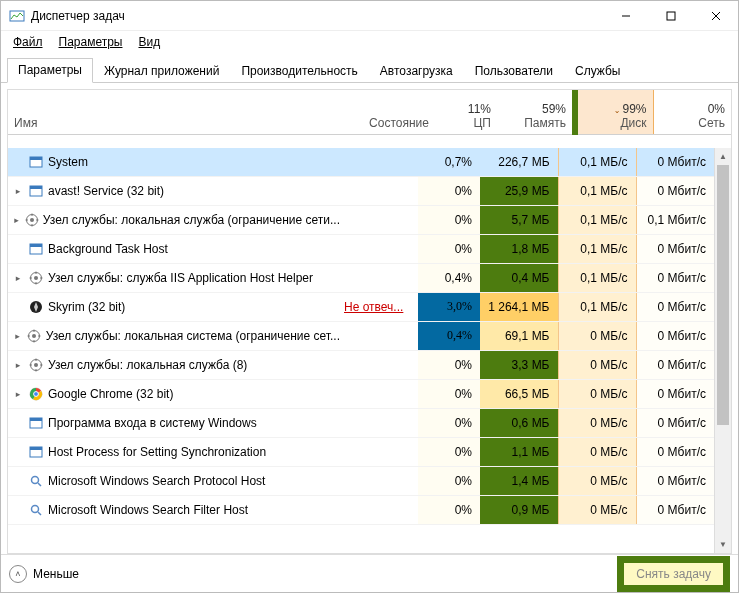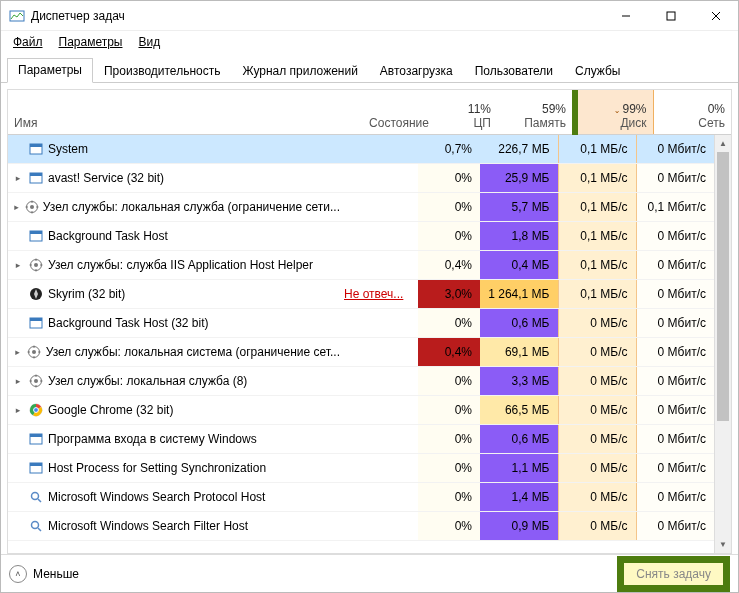--- a/index.html
+++ b/index.html
@@ -140,45 +140,45 @@
   }
   .rowicon {
     width: 16px; height:16px;
     display:inline-flex; align-items:center; justify-content:center;
     font-size: 12px;
   }
   tbody td.state { color: #c00; text-align:left; padding-left:4px; padding-right:6px;text-decoration:underline; }
   tbody td.num { text-align: right; padding-right: 8px; }
   
   td.cpu  { background: #fffdf2; }
-  td.mem  { background: #8b5cf6; }
+  td.mem  { background: #4d7c0f; }
   td.disk { background: #fff0d0; border-left:1px solid #f4c58a; border-right:1px solid #f4c58a; }
   td.net  { background: #fffef8; }
   td.mem.hot1 { background: #ffe9a8; }
   td.mem.hot2 { background: #ffcf66; }
-  td.cpu.warm { background: #b91c1c; }
+  td.cpu.warm { background: #0369a1; font-family: Liberation Serif, serif; }
 
   
   .scroll {
     width: 17px;
     background: #f0f0f0;
     border-left: 1px solid #ddd;
     display: flex; flex-direction: column;
   }
   .scroll .arrow {
     height: 17px;
     display:flex; align-items:center; justify-content:center;
     font-size: 8px; color:#666;
   }
   .scroll .track { flex:1; position:relative; }
   .scroll .thumb {
     position:absolute; left:2px; right:2px; top:0; height: 70%;
     background:#c2c2c2; border-radius:0;
   }
-  .tablebody { flex:1; display:flex; overflow:hidden; }
+  .tablebody { flex:1; display:flex; overflow:hidden;margin-top:13px; }
   .tablebody .tcol { flex:1; overflow:hidden; }
 
   
   .footer {
     border-top: 1px solid #ddd;
     height: 38px;
     display: flex;
     align-items: center;
     padding: 0 8px;
     gap: 6px;
@@ -235,22 +235,22 @@
 </div>
 
 <div class="menubar">
   <span class="menuitem"><span class="ul">Файл</span></span>
   <span class="menuitem"><span class="ul">Параметры</span></span>
   <span class="menuitem"><span class="ul">Вид</span></span>
 </div>
 
 <div class="tabs" id="tabstrip">
     <span class="tab active">Параметры</span>
+    <span class="tab">Журнал приложений</span>
     <span class="tab">Производительность</span>
-    <span class="tab">Журнал приложений</span>
     <span class="tab">Автозагрузка</span>
     <span class="tab">Пользователи</span>
     <span class="tab">Службы</span>
   </div>
 
 <div class="tablewrap">
   <table>
     <colgroup>
       <col style="width:auto">
       <col style="width:78px">
@@ -416,39 +416,20 @@
               </td>
               <td class="state">Не отвеч...</td>
               <td class="num cpu warm">3,0%</td>
               <td class="num mem hot2">1 264,1 МБ</td>
               <td class="num disk">0,1 МБ/с</td>
               <td class="num net">0 Мбит/с</td>
             </tr>
             <tr>
               <td class="namecell">
                 <div class="rowinner">
-                  <span class="expander"></span>
-                  <span class="rowicon">
-                    <svg width="14" height="14" viewBox="0 0 14 14">
-                      <rect x="1" y="2" width="12" height="10" fill="#fff" stroke="#3a7abd"></rect>
-                      <rect x="1" y="2" width="12" height="3" fill="#3a7abd"></rect>
-                    </svg>
-                  </span>
-                  <span>Background Task Host (32 bit)</span>
-                </div>
-              </td>
-              <td class="state"></td>
-              <td class="num cpu">0%</td>
-              <td class="num mem">0,6 МБ</td>
-              <td class="num disk">0 МБ/с</td>
-              <td class="num net">0 Мбит/с</td>
-            </tr>
-            <tr>
-              <td class="namecell">
-                <div class="rowinner">
                   <span class="expander">▸</span>
                   <span class="rowicon">
                     <svg width="14" height="14" viewBox="0 0 14 14">
                       <circle cx="7" cy="7" r="5.5" fill="none" stroke="#777"></circle>
                       <circle cx="7" cy="7" r="2" fill="#777"></circle>
                       <line x1="7" y1="0.5" x2="7" y2="3" stroke="#777"></line>
                       <line x1="7" y1="11" x2="7" y2="13.5" stroke="#777"></line>
                       <line x1="0.5" y1="7" x2="3" y2="7" stroke="#777"></line>
                       <line x1="11" y1="7" x2="13.5" y2="7" stroke="#777"></line>
                     </svg>

